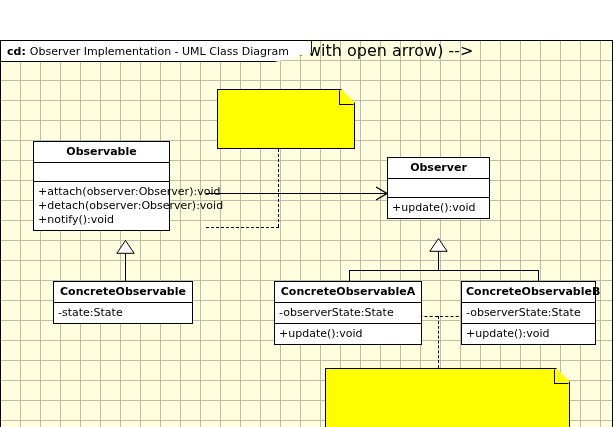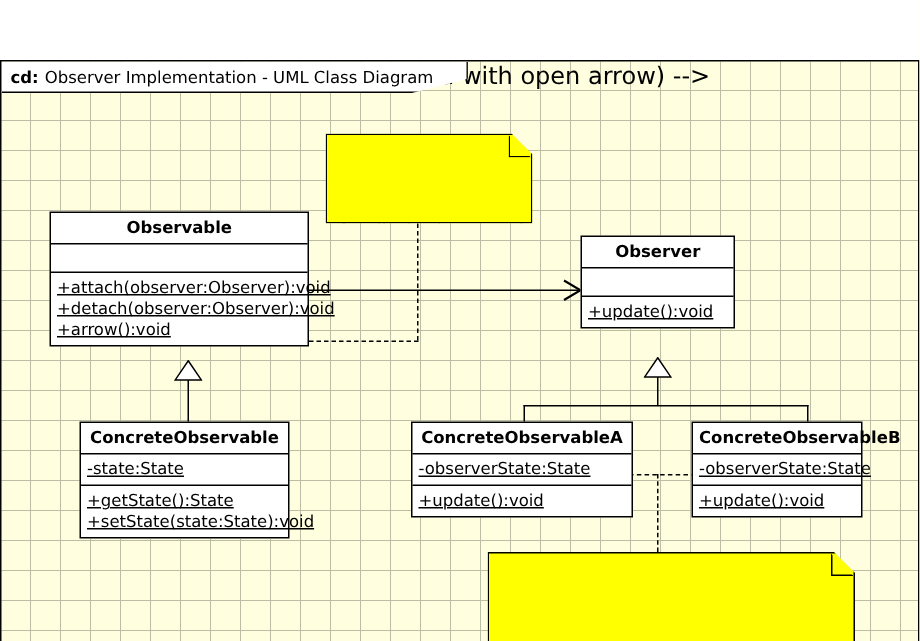--- a/index.html
+++ b/index.html
@@ -61,21 +61,21 @@
     line-height: 13px;
     white-space: nowrap;
   }
   .uml-class .compartment {
     border-bottom: 1px solid #000;
     padding: 3px 4px 3px 4px;
     line-height: 14px;
   }
   .uml-class .compartment:last-child { border-bottom: none; }
   .uml-class .compartment.empty { height: 18px; padding: 0; }
-  .uml-class .member { white-space: nowrap; line-height: 14px; text-decoration: underline; }
+  .uml-class .member { white-space: nowrap; line-height: 14px; }
 
   
   .uml-note {
     position: absolute;
     background: #ffff00;
     border: 1px solid #000000;
     box-sizing: border-box;
     font-size: 11px;
     color: #000000;
     padding: 8px 8px 6px 8px;
@@ -165,64 +165,60 @@
     <svg width="19" height="14" viewBox="0 0 19 14">
       <polygon points="9.5,0.5 18.2,13.3 0.8,13.3" fill="#ffffff" stroke="#000000" stroke-width="1"></polygon>
     </svg>
   </div>
 
   
   <div class="dash-h" style="left:408px; top:275px; width:60px;"></div>
   <div class="dash-v" style="left:437px; top:275px; height:52px;"></div>
 
   
-  <div class="uml-class" style="left:32px; top:100px; width:173px;">
+  <div class="uml-class" style="left:32px; top:100px; width:137px;">
     <div class="cls-name">Observable</div>
     <div class="compartment empty"></div>
     <div class="compartment">
       <div class="member">+attach(observer:Observer):void</div>
       <div class="member">+detach(observer:Observer):void</div>
-      <div class="member">+arrow():void</div>
+      <div class="member">+notify():void</div>
     </div>
   </div>
 
   
   <div class="uml-class" style="left:386px; top:116px; width:103px;">
     <div class="cls-name">Observer</div>
     <div class="compartment empty"></div>
     <div class="compartment">
       <div class="member">+update():void</div>
     </div>
   </div>
 
   
   <div class="uml-class" style="left:52px; top:240px; width:140px;">
     <div class="cls-name">ConcreteObservable</div>
     <div class="compartment">
       <div class="member">-state:State</div>
     </div>
-    <div class="compartment">
-      <div class="member">+getState():State</div>
-      <div class="member">+setState(state:State):void</div>
-    </div>
   </div>
 
   
   <div class="uml-class" style="left:273px; top:240px; width:148px;">
     <div class="cls-name">ConcreteObservableA</div>
     <div class="compartment">
       <div class="member">-observerState:State</div>
     </div>
     <div class="compartment">
       <div class="member">+update():void</div>
     </div>
   </div>
 
   
-  <div class="uml-class" style="left:460px; top:240px; width:114px;">
+  <div class="uml-class" style="left:460px; top:240px; width:135px;">
     <div class="cls-name">ConcreteObservableB</div>
     <div class="compartment">
       <div class="member">-observerState:State</div>
     </div>
     <div class="compartment">
       <div class="member">+update():void</div>
     </div>
   </div>
 
   

